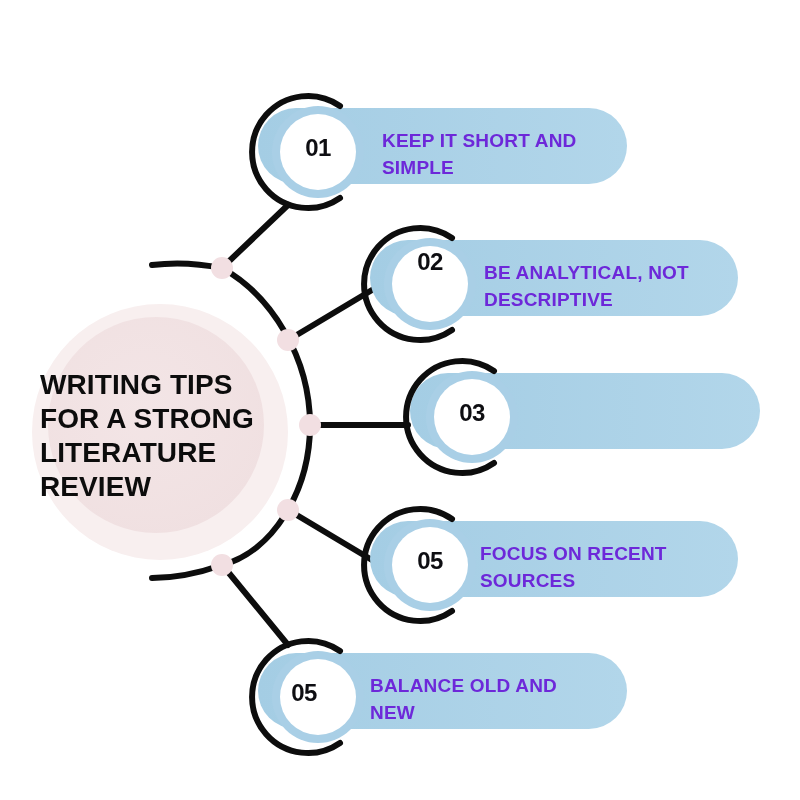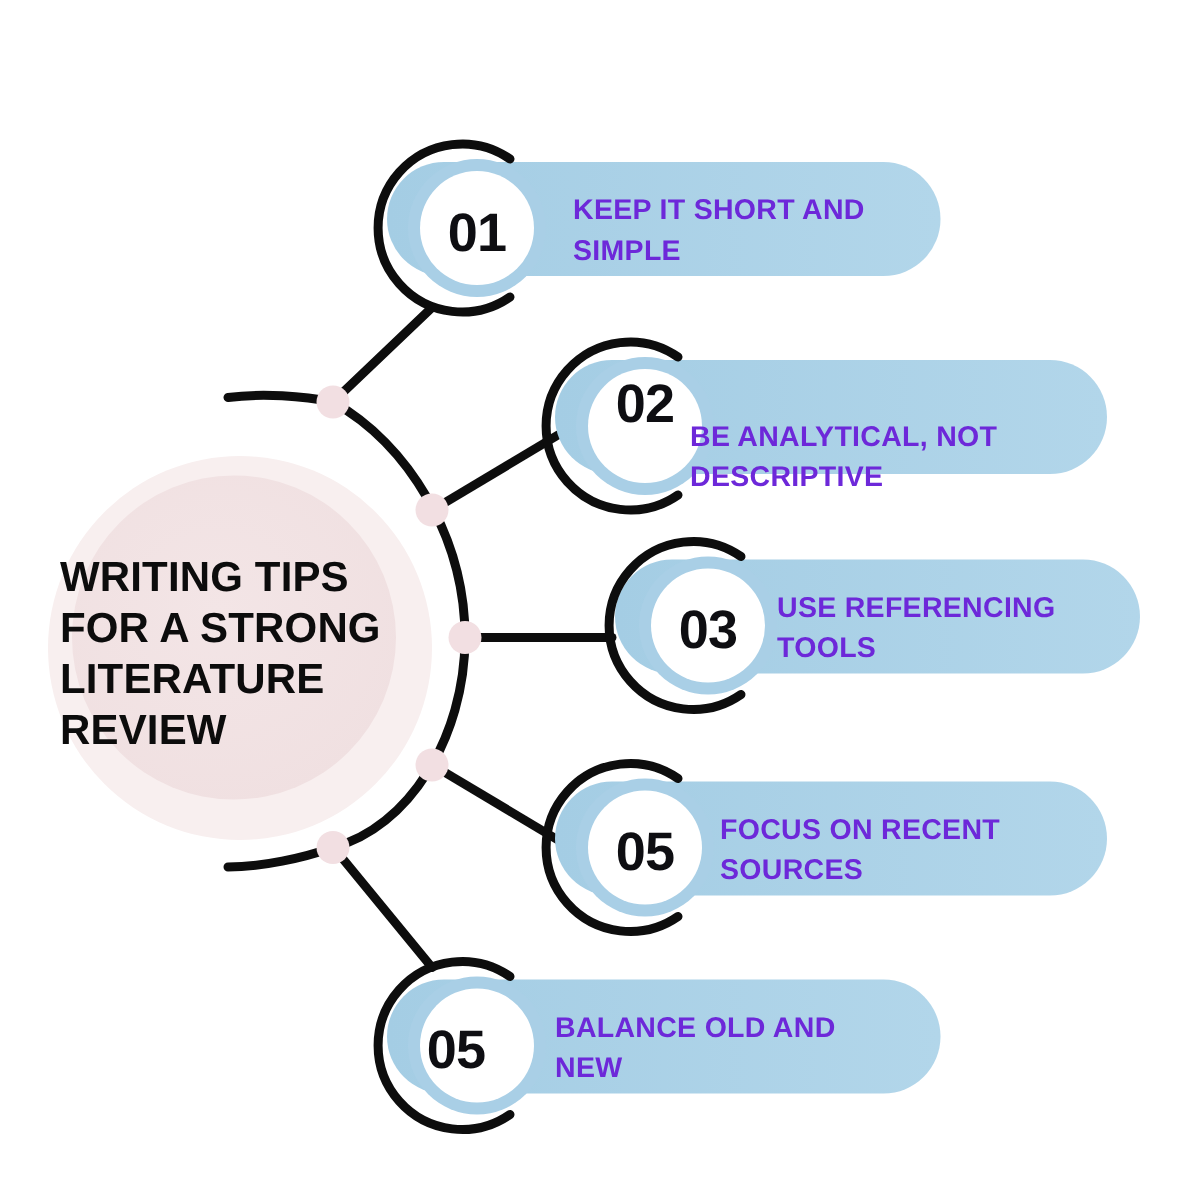--- a/index.html
+++ b/index.html
@@ -36,21 +36,21 @@
     line-height: 1.22;
     letter-spacing: 0.1px;
     color: #0c0c0c;
     white-space: pre-line;
     pointer-events: none;
   }
   .num {
     position: absolute;
     font-family: "Liberation Sans", sans-serif;
     font-weight: 700;
-    font-size: 36px;
+    font-size: 24px;
     letter-spacing: -0.5px;
     color: #0e0e12;
     text-align: center;
     width: 90px;
     pointer-events: none;
   }
   .pill-label {
     position: absolute;
     font-family: "Liberation Sans", sans-serif;
     font-weight: 700;
@@ -159,22 +159,20 @@
 REVIEW</div>
 
   <div class="num" style="left:273px; top:134px;">01</div>
   <div class="num" style="left:385px; top:248px;">02</div>
   <div class="num" style="left:427px; top:399px;">03</div>
   <div class="num" style="left:385px; top:547px;">05</div>
   <div class="num" style="left:259px; top:679px;">05</div>
 
   <div class="pill-label" style="left:382px; top:128px; width:245px;">KEEP IT SHORT AND
 SIMPLE</div>
-  <div class="pill-label" style="left:460px; top:260px; width:252px;margin-top:19px;">BE ANALYTICAL, NOT
+  <div class="pill-label" style="left:484px; top:260px; width:252px;">BE ANALYTICAL, NOT
 DESCRIPTIVE</div>
-  <div class="pill-label" style="left:518px; top:393px; width:242px;">USE REFERENCING
-TOOLS</div>
   <div class="pill-label" style="left:480px; top:541px; width:256px;">FOCUS ON RECENT
 SOURCES</div>
   <div class="pill-label" style="left:370px; top:673px; width:255px;">BALANCE OLD AND
 NEW</div>
 
 </div>
 
 </body></html>

